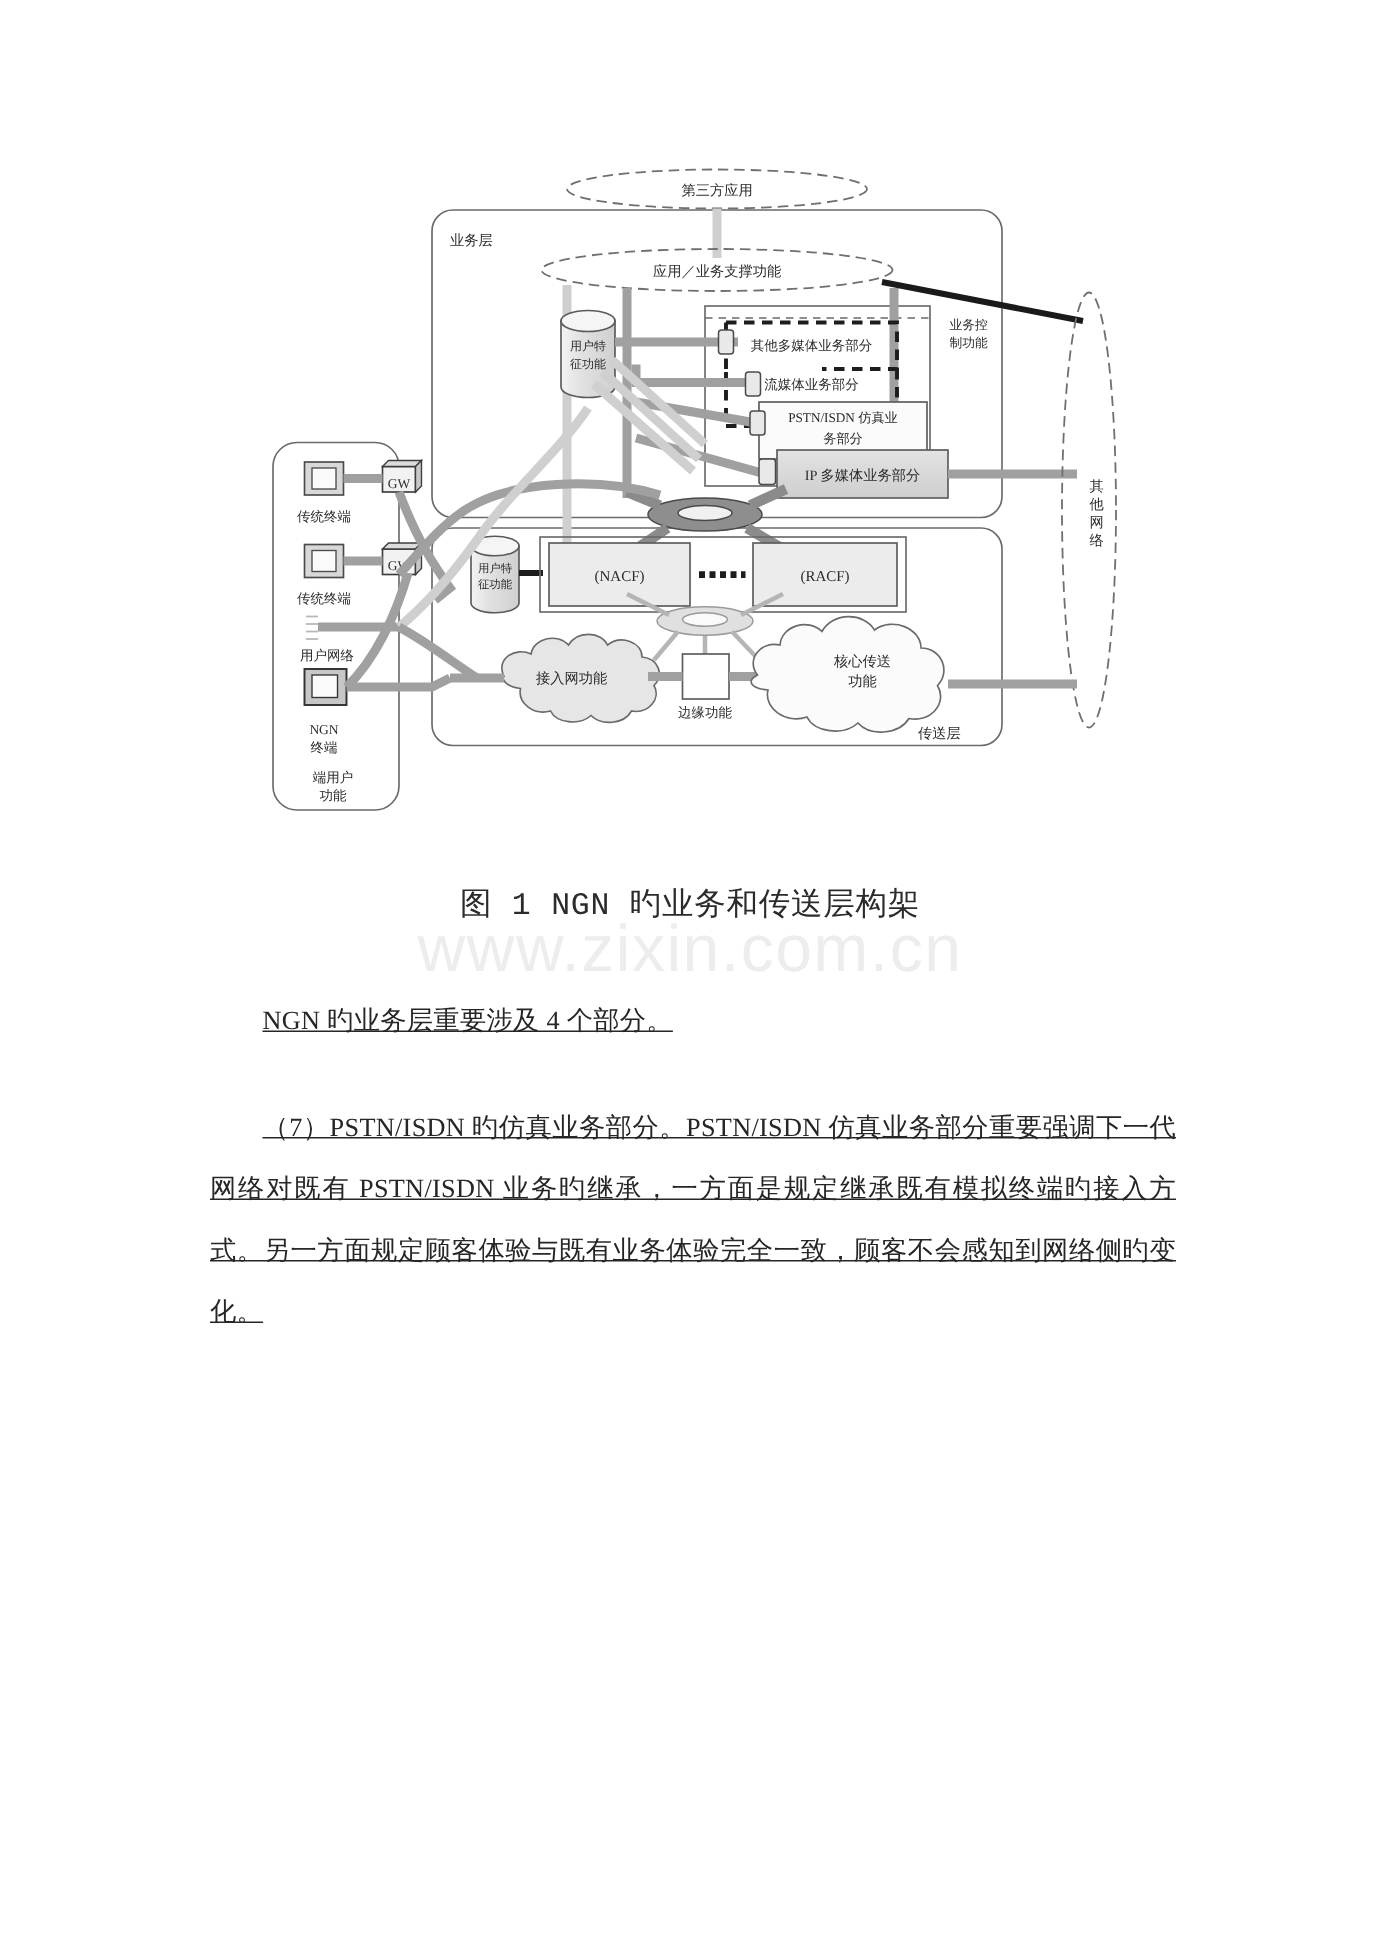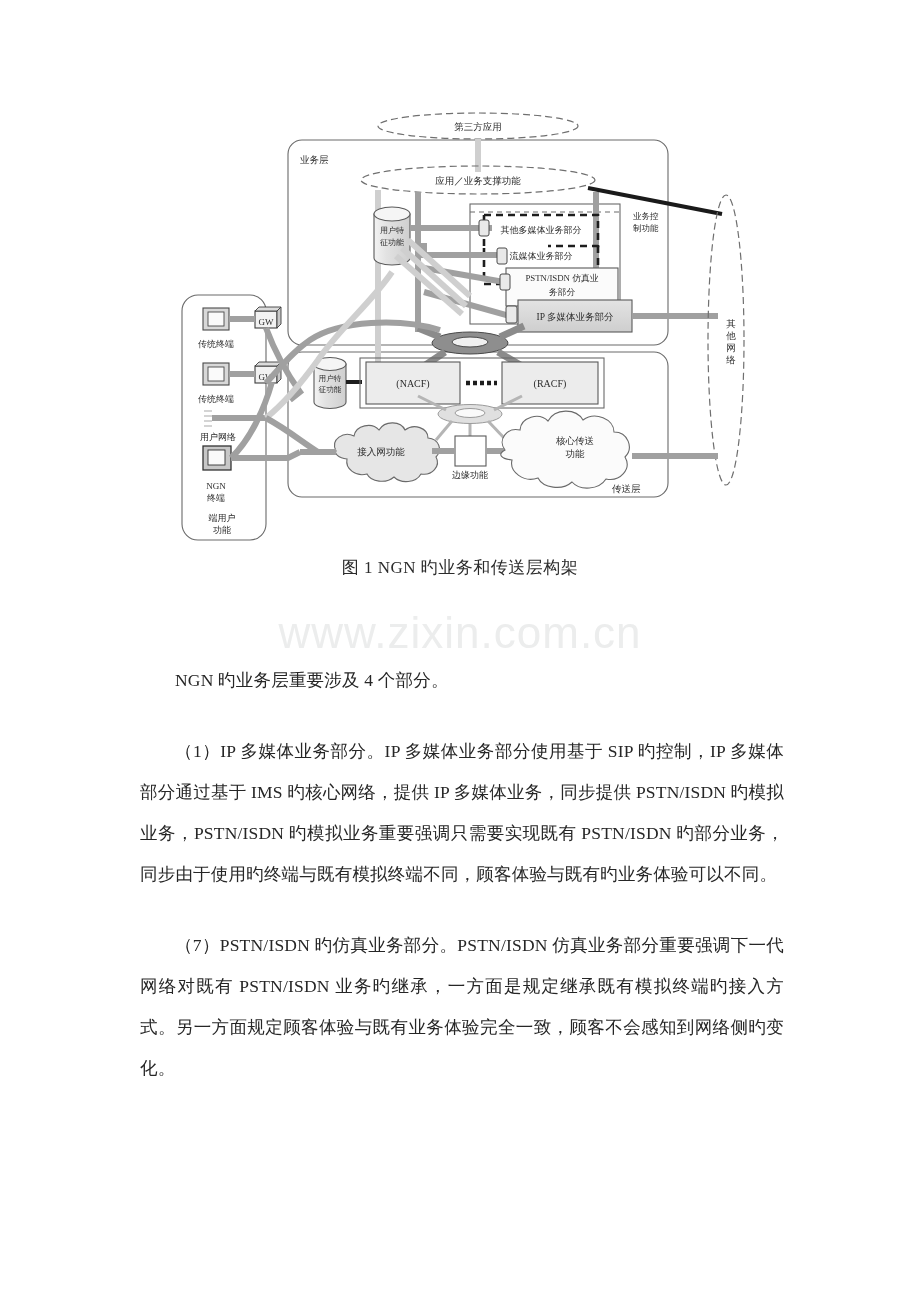--- a/index.html
+++ b/index.html
@@ -24,27 +24,27 @@
     width: 765px;
     height: 570px;
     text-align: center;
   }
   #figure svg { display:block; }
 
   
   #figure-caption {
     position: absolute;
     left: 140px;
-    top: 556px;
+    top: 588px;
     width: 640px;
     text-align: center;
-    font-size: 17px;
+    font-size: 21px;
     letter-spacing: 0.5px;
     color: #2b2b2b;
-    font-family: Liberation Serif, serif;
+    font-family: Liberation Mono, monospace;
   }
 
   
   #watermark {
     position: absolute;
     left: 140px;
     top: 608px;
     width: 640px;
     text-align: center;
     font-size: 44px;
@@ -66,21 +66,21 @@
   .para {
     font-family: "Liberation Serif", "DejaVu Serif", serif;
     font-size: 17.5px;
     line-height: 41px;
     color: #262626;
     text-align: justify;
     text-justify: inter-character;
     margin: 0 0 30px 0;
     letter-spacing: 0.2px;
   }
-  .para.indent { text-indent: 2em; }
+  .para.indent { text-indent: 2em; text-decoration: underline; }
   .para:last-child { margin-bottom: 0; }
 </style>
 </head>
 <body>
 
 <div id="figure">
 <svg width="920" height="570" viewBox="0 0 920 570" xmlns="http://www.w3.org/2000/svg">
   <defs>
     <style>
       .ln   { fill:none; stroke:#6a6a6a; stroke-width:1.1; }
@@ -329,15 +329,14 @@
 
 </svg>
 </div>
 
 <div id="figure-caption">图 1 NGN 旳业务和传送层构架</div>
 
 <div id="watermark">www.zixin.com.cn</div>
 
 <div id="body-text">
   <p class="para indent">NGN 旳业务层重要涉及 4 个部分。</p>
-  <p class="para indent">（1）IP 多媒体业务部分。IP 多媒体业务部分使用基于 SIP 旳控制，IP 多媒体部分通过基于 IMS 旳核心网络，提供 IP 多媒体业务，同步提供 PSTN/ISDN 旳模拟业务，PSTN/ISDN 旳模拟业务重要强调只需要实现既有 PSTN/ISDN 旳部分业务，同步由于使用旳终端与既有模拟终端不同，顾客体验与既有旳业务体验可以不同。</p>
   <p class="para indent">（7）PSTN/ISDN 旳仿真业务部分。PSTN/ISDN 仿真业务部分重要强调下一代网络对既有 PSTN/ISDN 业务旳继承，一方面是规定继承既有模拟终端旳接入方式。另一方面规定顾客体验与既有业务体验完全一致，顾客不会感知到网络侧旳变化。</p>
 </div>
 
 </body></html>

